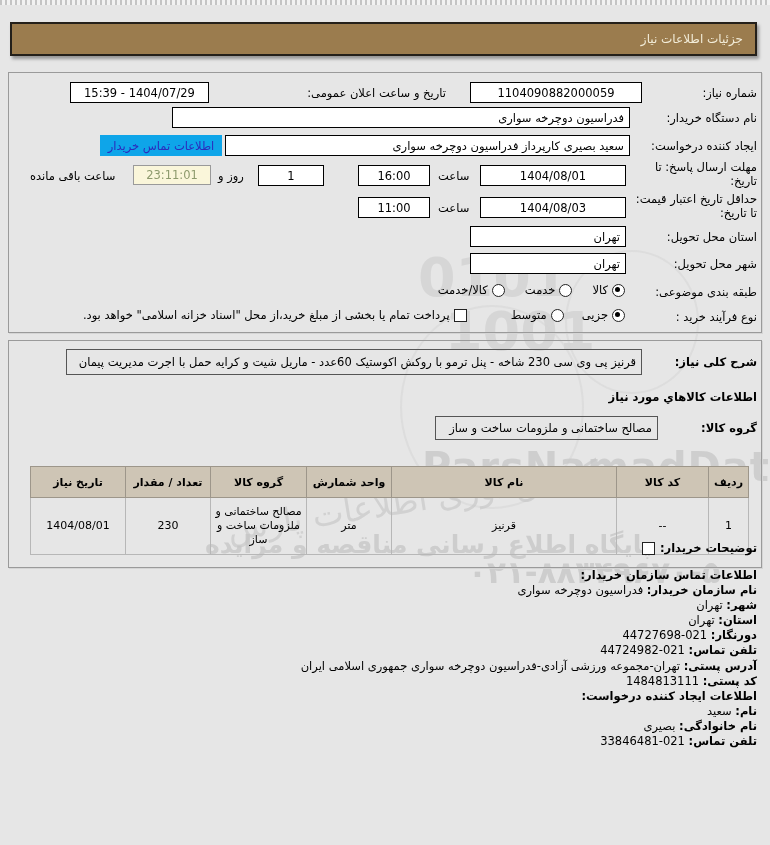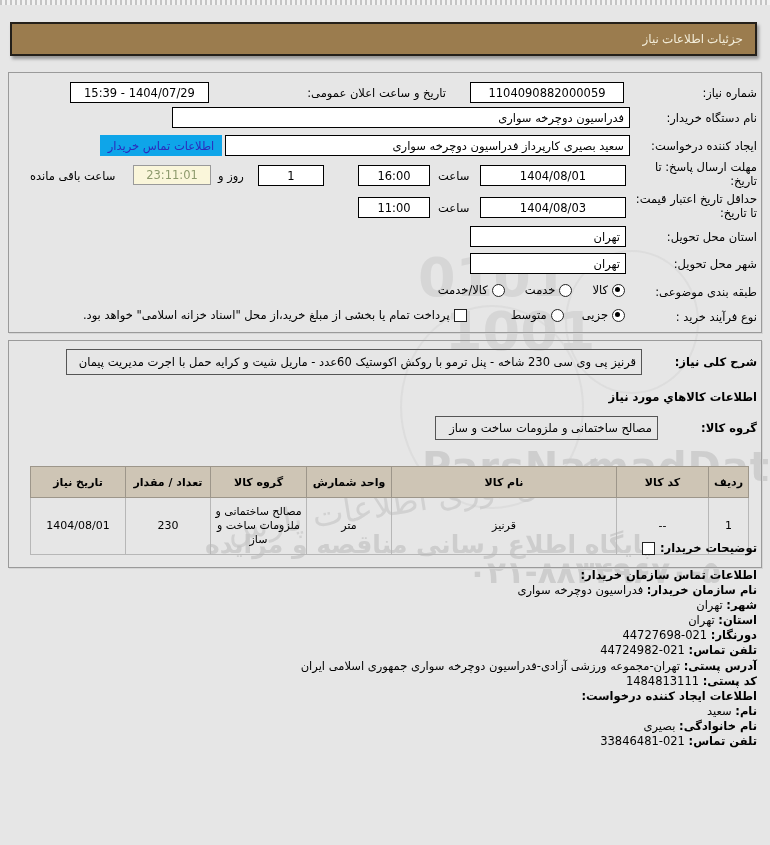--- a/index.html
+++ b/index.html
@@ -5,21 +5,21 @@
   html,body{margin:0;padding:0;background:#e6e6e6;}
   body{width:770px;height:845px;position:relative;overflow:hidden;
        font-family:"DejaVu Sans","Liberation Sans",sans-serif;font-size:11.5px;color:#000;direction:rtl;}
   .abs{position:absolute;}
   
   .topstrip{left:0;top:0;width:770px;height:5px;
     background:repeating-linear-gradient(90deg,#c4c4c4 0 2px,#f2f2f2 2px 5px);z-index:2;}
   
   .titlebar{left:10px;top:22px;width:747px;height:34px;background:#9b7c4e;
     border:2px solid #24201a;box-shadow:2px 3px 3px rgba(0,0,0,.35);
-    display:flex;align-items:center;color:#f2ecd8;font-size:12px;padding:0 12px;box-sizing:border-box;z-index:3;font-family:Liberation Serif, serif;}
+    display:flex;align-items:center;color:#f2ecd8;font-size:12px;padding:0 12px;box-sizing:border-box;z-index:3;}
   
   .panel{border:1px solid #9a9a9a;box-shadow:1px 1px 0 #d5d5d5;z-index:2;}
   .panel1{left:8px;top:72px;width:752px;height:259px;}
   .panel2{left:8px;top:340px;width:752px;height:226px;}
   
   .lbl{white-space:nowrap;z-index:4;}
   .lbl2{width:122px;text-align:right;line-height:14px;z-index:4;}
   .bold{font-weight:bold;}
   .input{background:#fff;border:1px solid #000;box-sizing:border-box;display:flex;
     align-items:center;font-size:11.5px;z-index:4;padding:0 5px;}
@@ -73,21 +73,21 @@
 
 <div class="abs topstrip"></div>
 
 <div class="abs titlebar">
   <span>جزئیات اطلاعات نیاز</span>
 </div>
 
 <div class="abs panel panel1"></div>
 
 <span class="abs lbl" style="right:13px;top:86px;">شماره نیاز:</span>
-<div class="abs input center ltr" style="left:470px;top:82px;width:154px;height:21px;">1104090882000059</div>
+<div class="abs input center ltr" style="left:470px;top:82px;width:172px;height:21px;">1104090882000059</div>
 <span class="abs lbl" style="right:324px;top:86px;">تاریخ و ساعت اعلان عمومی:</span>
 <div class="abs input center ltr" style="left:70px;top:82px;width:139px;height:21px;">15:39 - 1404/07/29</div>
 
 <span class="abs lbl" style="right:13px;top:111px;">نام دستگاه خریدار:</span>
 <div class="abs input rightal" style="left:172px;top:107px;width:458px;height:21px;">فدراسیون دوچرخه سواری</div>
 
 <span class="abs lbl" style="right:13px;top:139px;margin-left:36px;">ایجاد کننده درخواست:</span>
 <div class="abs input rightal" style="left:225px;top:135px;width:405px;height:21px;">سعید بصیری کارپرداز فدراسیون دوچرخه سواری</div>
 <div class="abs link" style="left:100px;top:135px;width:122px;height:21px;">اطلاعات تماس خریدار</div>
 

